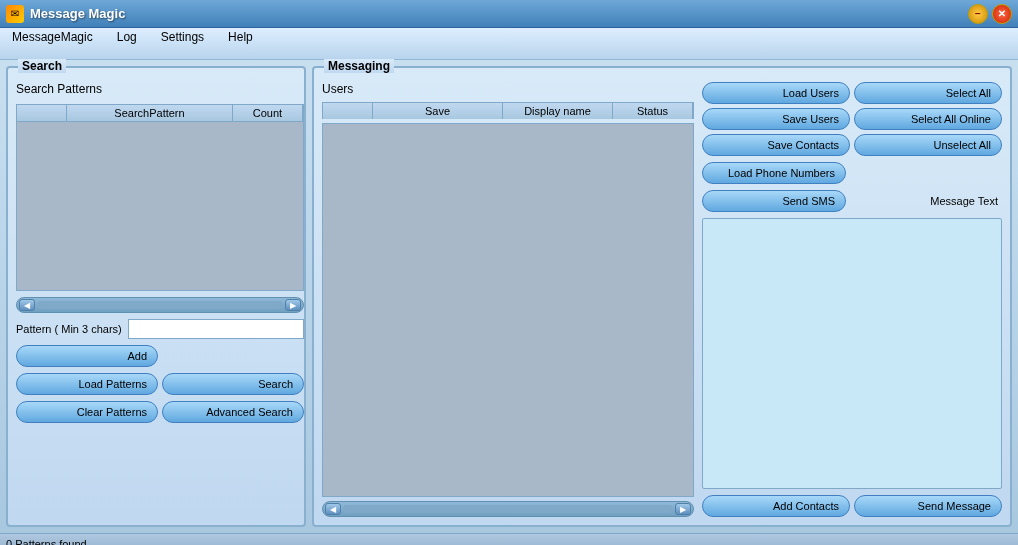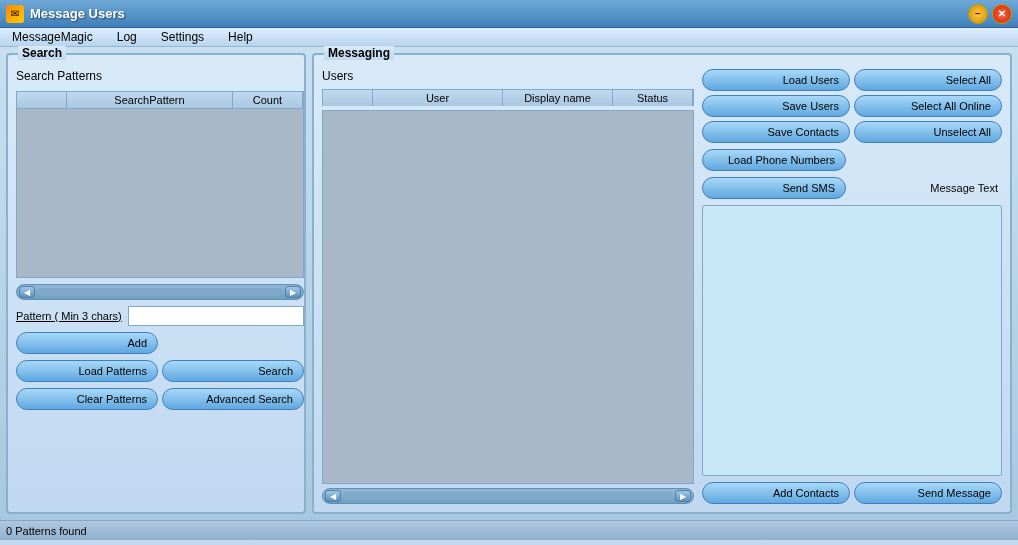--- a/index.html
+++ b/index.html
@@ -64,21 +64,21 @@
       color: #800000;
     }
     .title-btn-close {
       background: radial-gradient(circle, #ff6644, #cc2200);
       color: white;
     }
 
     
     .menu-bar {
       background: linear-gradient(to bottom, #ddeeff, #b8d4ec);
-      height: 19px;
+      height: 32px;
       display: flex;
       padding: 0 8px;
       gap: 16px;
       border-bottom: 1px solid #90b8d8;
     }
     .menu-item {
       font-size: 12px;
       color: #000;
       cursor: pointer;
       padding: 2px 4px;
@@ -184,21 +184,20 @@
     
     .pattern-row {
       display: flex;
       align-items: center;
       gap: 6px;
     }
     .pattern-label {
       font-size: 11px;
       color: #000;
       white-space: nowrap;
-      text-decoration: underline;
     }
     .pattern-input {
       flex: 1;
       height: 20px;
       border: 1px solid #80a8c8;
       background: white;
       padding: 0 3px;
       font-size: 11px;
     }
 
@@ -294,21 +293,21 @@
     }
   </style>
 </head>
 <body>
 
 <div class="title-bar">
   <div class="title-bar-left">
     <div class="title-icon">
       <span>✉</span>
     </div>
-    <span class="title-text">Message Users</span>
+    <span class="title-text">Message Magic</span>
   </div>
   <div class="title-buttons">
     <div class="title-btn title-btn-minimize">−</div>
     <div class="title-btn title-btn-close">✕</div>
   </div>
 </div>
 
 <div class="menu-bar">
   <span class="menu-item">MessageMagic</span>
   <span class="menu-item">Log</span>
@@ -356,21 +355,21 @@
     </div>
   </div>
 
   <div class="panel messaging-panel">
     <span class="panel-title">Messaging</span>
 
     <div class="users-section">
       <div class="sub-panel-title">Users</div>
       <div class="users-table-header">
         <div class="table-header-cell"></div>
-        <div class="table-header-cell">User</div>
+        <div class="table-header-cell">Save</div>
         <div class="table-header-cell">Display name</div>
         <div class="table-header-cell">Status</div>
       </div>
       <div class="users-table-body"></div>
 
       <div class="scroll-area">
         <div class="scroll-btn">◀</div>
         <div class="scroll-track"></div>
         <div class="scroll-btn">▶</div>
       </div>

